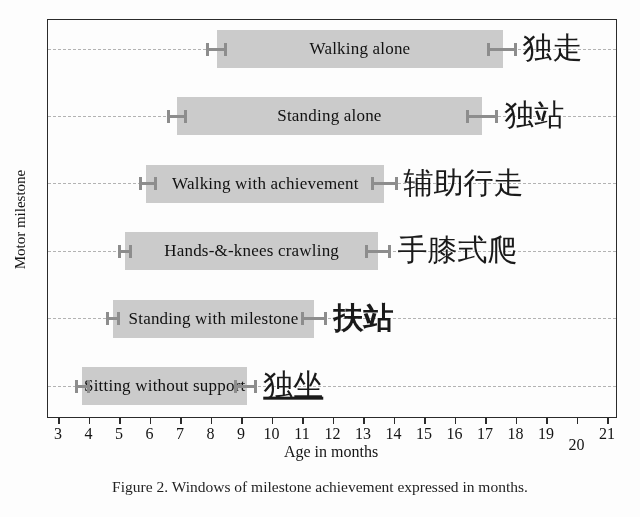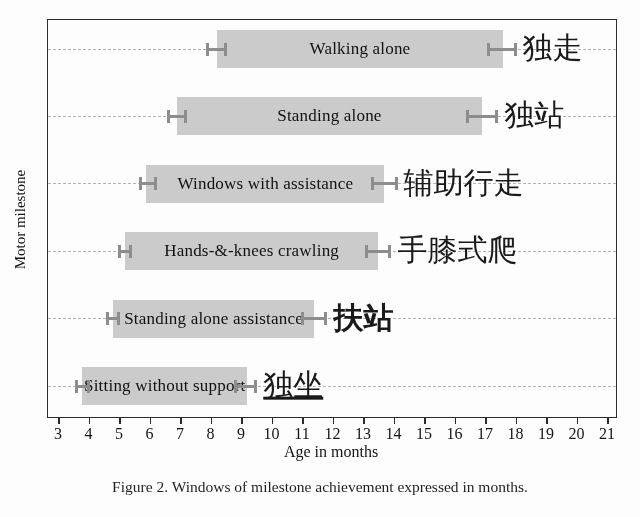--- a/index.html
+++ b/index.html
@@ -76,41 +76,41 @@
         <span class="bar-label">Standing alone</span>
       </div>
       <div class="wline" style="left: 119.8px; width: 18.3px; top: 94.9px;"></div>
       <div class="wcap" style="left: 118.8px; top: 89.9px;"></div>
       <div class="wcap" style="left: 136.1px; top: 89.9px;"></div>
       <div class="wline" style="left: 418.7px; width: 30.5px; top: 94.9px;"></div>
       <div class="wcap" style="left: 417.7px; top: 89.9px;"></div>
       <div class="wcap" style="left: 447.2px; top: 89.9px;"></div>
       <div class="zh-label" style="left: 456.2px; top: 96.4px;">独站</div>
       <div class="bar" style="left: 98.45px; width: 237.9px; top: 144.8px;">
-        <span class="bar-label">Windows with assistance</span>
+        <span class="bar-label">Walking with achievement</span>
       </div>
       <div class="wline" style="left: 92.35px; width: 15.25px; top: 162.3px;"></div>
       <div class="wcap" style="left: 91.35px; top: 157.3px;"></div>
       <div class="wcap" style="left: 105.6px; top: 157.3px;"></div>
       <div class="wline" style="left: 324.15px; width: 24.4px; top: 162.3px;"></div>
       <div class="wcap" style="left: 323.15px; top: 157.3px;"></div>
       <div class="wcap" style="left: 346.55px; top: 157.3px;"></div>
       <div class="zh-label" style="left: 355.55px; top: 163.8px;">辅助行走</div>
       <div class="bar" style="left: 77.1px; width: 253.15px; top: 212.2px;">
         <span class="bar-label">Hands-&amp;-knees crawling</span>
       </div>
       <div class="wline" style="left: 71px; width: 12.2px; top: 229.7px;"></div>
       <div class="wcap" style="left: 70px; top: 224.7px;"></div>
       <div class="wcap" style="left: 81.2px; top: 224.7px;"></div>
       <div class="wline" style="left: 318.05px; width: 24.4px; top: 229.7px;"></div>
       <div class="wcap" style="left: 317.05px; top: 224.7px;"></div>
       <div class="wcap" style="left: 340.45px; top: 224.7px;"></div>
       <div class="zh-label" style="left: 349.45px; top: 231.2px;">手膝式爬</div>
       <div class="bar" style="left: 64.9px; width: 201.3px; top: 279.6px;">
-        <span class="bar-label">Standing alone assistance</span>
+        <span class="bar-label">Standing with milestone</span>
       </div>
       <div class="wline" style="left: 58.8px; width: 12.2px; top: 297.1px;"></div>
       <div class="wcap" style="left: 57.8px; top: 292.1px;"></div>
       <div class="wcap" style="left: 69px; top: 292.1px;"></div>
       <div class="wline" style="left: 254px; width: 24.4px; top: 297.1px;"></div>
       <div class="wcap" style="left: 253px; top: 292.1px;"></div>
       <div class="wcap" style="left: 276.4px; top: 292.1px;"></div>
       <div class="zh-label" style="left: 285.4px; top: 298.6px; font-weight: bold;">扶站</div>
       <div class="bar" style="left: 34.4px; width: 164.7px; top: 347px;">
         <span class="bar-label">Sitting without support</span>
@@ -152,19 +152,19 @@
       <div class="tick-label" style="left: 376px;">15</div>
       <div class="tick-mark" style="left: 406.5px;"></div>
       <div class="tick-label" style="left: 406.5px;">16</div>
       <div class="tick-mark" style="left: 437px;"></div>
       <div class="tick-label" style="left: 437px;">17</div>
       <div class="tick-mark" style="left: 467.5px;"></div>
       <div class="tick-label" style="left: 467.5px;">18</div>
       <div class="tick-mark" style="left: 498px;"></div>
       <div class="tick-label" style="left: 498px;">19</div>
       <div class="tick-mark" style="left: 528.5px;"></div>
-      <div class="tick-label" style="left: 528.5px;">20</div>
+      <div class="tick-label" style="left: 528.5px; margin-top: 11px;">20</div>
       <div class="tick-mark" style="left: 559px;"></div>
       <div class="tick-label" style="left: 559px;">21</div>
     </div>
   <div id="x-axis-title">Age in months</div>
   <div id="caption">Figure 2. Windows of milestone achievement expressed in months.</div>
 </div>
 
 </body></html>

